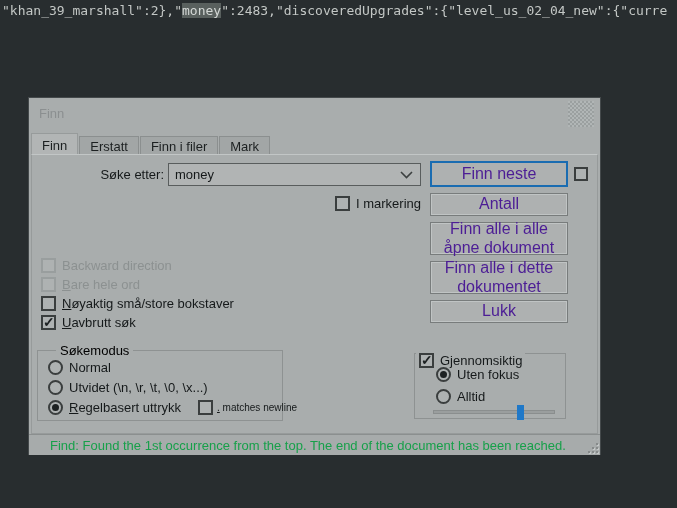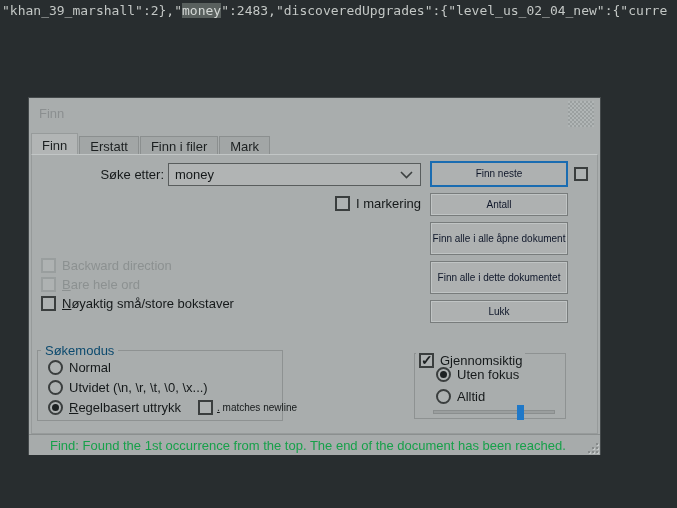--- a/index.html
+++ b/index.html
@@ -31,36 +31,36 @@
   .lbl { font-size:13px; color:#15191a; white-space:nowrap; }
   .lbl.dis { color:#8c9191; }
   .u { text-decoration:underline; }
 
   .combo { position:absolute; left:139px; top:65px; width:253px; height:23px;
            background:#b1b4b4; border:1px solid #595d5d; display:flex; align-items:center; }
   .combo .val { font-size:13px; color:#15191a; padding-left:6px; flex:1; }
   .combo svg { margin-right:7px; }
 
   .btn { position:absolute; background:#aeb1b1; border:1px solid #787c7c;
-         box-shadow:inset 0 0 0 1px #c0c4c4; color:#0f172a; font-size:10px;
+         box-shadow:inset 0 0 0 1px #c0c4c4; color:#4c1d95; font-size:16px;
          display:flex; align-items:center; justify-content:center; text-align:center; line-height:1.18; }
   .btn.default { border:2px solid #1a6cb1; box-shadow:none; }
 
   .cb { width:15px; height:15px; border:2px solid #3a3e3e; background:#aeb2b2; position:relative; flex:none; }
   .cb.checked::after { content:"✓"; position:absolute; left:0px; top:-3px; font-size:14px; font-weight:bold; color:#1d2122; }
   .cb.dis { border-color:#999e9e; }
   .cb.small { width:14px; height:14px; }
 
   .rb { width:15px; height:15px; border:2px solid #3a3e3e; border-radius:50%; background:#aeb2b2; position:relative; flex:none; }
   .rb.sel::after { content:""; position:absolute; left:2px; top:2px; width:7px; height:7px; border-radius:50%; background:#1d2122; }
 
   .row { position:absolute; display:flex; align-items:center; gap:6px; }
 
   .group { position:absolute; border:1px solid #8e9292; }
-  .group .legend { position:absolute; top:-8px; left:3px; background:#a9adad; padding:0 4px; font-size:13px; color:#0c4a6e; }
+  .group .legend { position:absolute; top:-8px; left:18px; background:#a9adad; padding:0 4px; font-size:13px; color:#000000; }
 
   .slider-track { position:absolute; height:4px; background:#9a9e9e; border:1px solid #8a8e8e; }
   .slider-thumb { position:absolute; top:-6px; width:7px; height:15px; background:#1f78c8; }
 
   .statusbar { position:absolute; left:0; top:336px; width:571px; height:21px;
                background:#a7abab; border-top:1px solid #8b8f8f; display:flex; align-items:center; }
   .status-text { font-size:13px; color:#17a04a; padding-left:21px; white-space:nowrap; }
   .grip { position:absolute; right:2px; bottom:2px; width:10px; height:10px; }
   .grip i { position:absolute; width:2px; height:2px; background:#868a8a; box-shadow:1px 1px 0 #c4c8c8; }
 </style>
@@ -110,20 +110,24 @@
     <span class="lbl dis">Backward direction</span>
   </div>
   <div class="row" style="left:12px; top:179px;">
     <span class="cb dis"></span>
     <span class="lbl dis"><span class="u">B</span><span>are hele ord</span></span>
   </div>
   <div class="row" style="left:12px; top:198px;">
     <span class="cb"></span>
     <span class="lbl"><span class="u">N</span><span>øyaktig små/store bokstaver</span></span>
   </div>
+  <div class="row" style="left:12px; top:217px;">
+    <span class="cb checked"></span>
+    <span class="lbl"><span class="u">U</span><span>avbrutt søk</span></span>
+  </div>
 
   <div class="group" style="left:8px; top:252px; width:246px; height:71px;">
     <span class="legend">Søkemodus</span>
     <div class="row" style="left:10px; top:9px;">
       <span class="rb"></span>
       <span class="lbl">Normal</span>
     </div>
     <div class="row" style="left:10px; top:29px;">
       <span class="rb"></span>
       <span class="lbl">Utvidet (\n, \r, \t, \0, \x...)</span>

